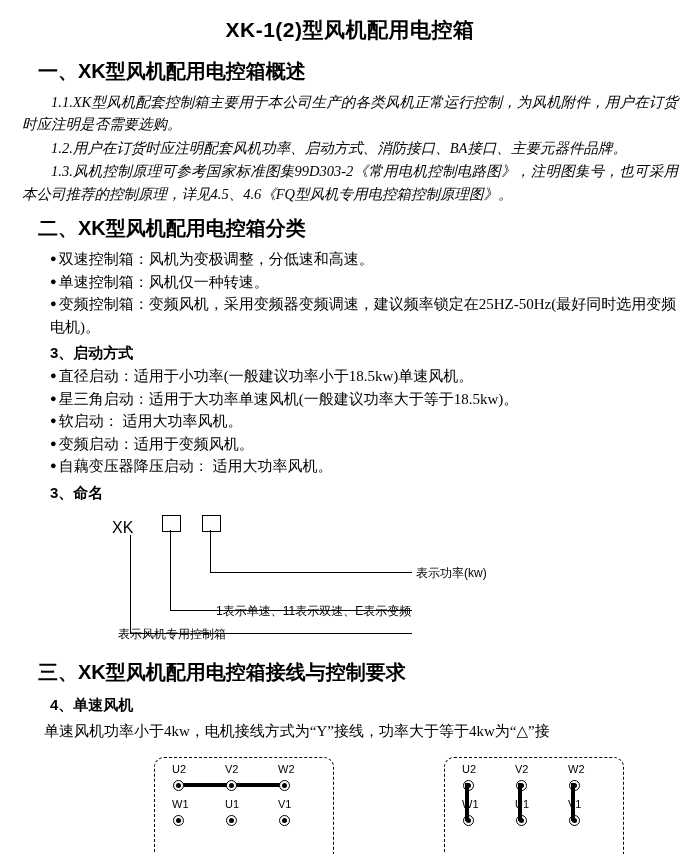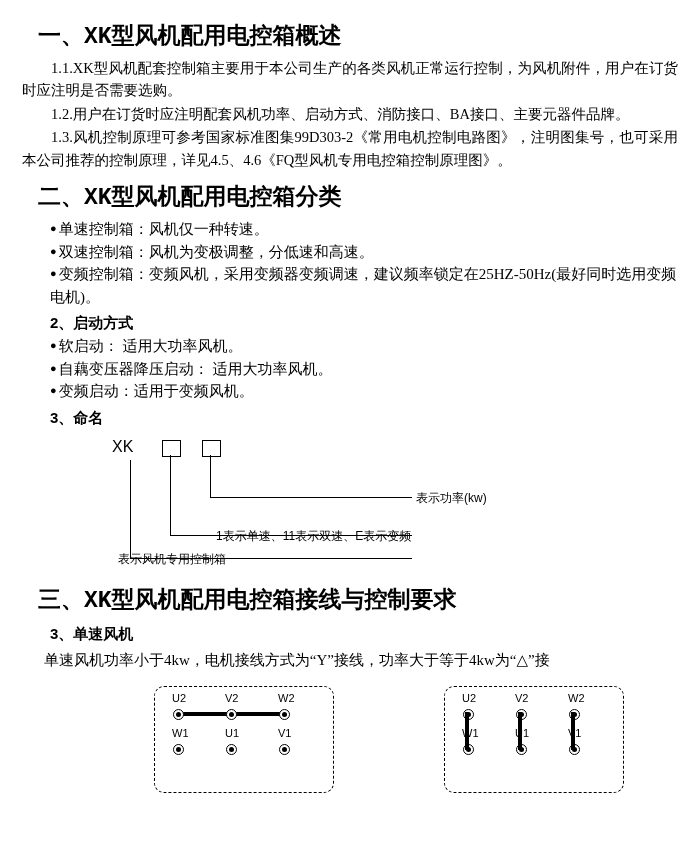--- a/index.html
+++ b/index.html
@@ -24,32 +24,33 @@
   }
   .doc-title {
     text-align: center;
     font-size: 21px;
     font-weight: bold;
     letter-spacing: 0.5px;
     margin: 6px 0 14px 0;
     font-family: "Liberation Sans", "DejaVu Sans", sans-serif;
   }
   .h2 {
-    font-size: 23px;
+    font-size: 20px;
     font-weight: bold;
     margin: 10px 0 6px 0;
     padding-left: 16px;
-    font-family: Liberation Mono, monospace;
+    font-family: Liberation Sans, sans-serif;
   }
   .para {
     font-size: 14.5px;
     line-height: 1.55;
     text-align: justify;
     margin: 0 0 1px 0;
     text-indent: 2em;
+    font-style: italic;
   }
   .sub-head {
     font-size: 15px;
     font-weight: bold;
     margin: 6px 0 2px 0;
     padding-left: 28px;
     font-family: "Liberation Sans", "DejaVu Sans", sans-serif;
   }
   .bullet-line {
     font-size: 15px;
@@ -82,21 +83,21 @@
 
   
   .naming {
     position: relative;
     height: 140px;
     margin-top: 6px;
   }
   .naming .xk-label {
     position: absolute;
     left: 90px;
-    top: 4px;
+    top: 10px;
     font-size: 16px;
     font-family: "Liberation Sans", "DejaVu Sans", sans-serif;
   }
   .naming .box {
     position: absolute;
     width: 17px;
     height: 15px;
     border: 1px solid #000;
   }
   .naming .box1 { left: 140px; top: 6px; }
@@ -171,36 +172,39 @@
     position: absolute;
     width: 4px;
     background: #000;
   }
 </style>
 </head>
 <body>
 
 <div class="page">
 
+  <div class="doc-title">XK-1(2)型风机配用电控箱</div>
 
   <div class="h2">一、XK型风机配用电控箱概述</div>
   <p class="para">1.1.XK型风机配套控制箱主要用于本公司生产的各类风机正常运行控制，为风机附件，用户在订货时应注明是否需要选购。</p>
   <p class="para">1.2.用户在订货时应注明配套风机功率、启动方式、消防接口、BA接口、主要元器件品牌。</p>
   <p class="para">1.3.风机控制原理可参考国家标准图集99D303-2《常用电机控制电路图》，注明图集号，也可采用本公司推荐的控制原理，详见4.5、4.6《FQ型风机专用电控箱控制原理图》。</p>
 
   <div class="h2">二、XK型风机配用电控箱分类</div>
 
+  <p class="bullet-line"><span class="bullet">●</span><span class="cont">双速控制箱：风机为变极调整，分低速和高速。</span></p>
   <p class="bullet-line"><span class="bullet">●</span><span class="cont">单速控制箱：风机仅一种转速。</span></p>
-  <p class="bullet-line"><span class="bullet">●</span><span class="cont">双速控制箱：风机为变极调整，分低速和高速。</span></p>
   <p class="bullet-line"><span class="bullet">●</span><span class="cont">变频控制箱：变频风机，采用变频器变频调速，建议频率锁定在25HZ-50Hz(最好同时选用变频电机)。</span></p>
 
-  <div class="sub-head">2、启动方式</div>
+  <div class="sub-head">3、启动方式</div>
+  <p class="bullet-line"><span class="bullet">●</span><span class="cont">直径启动：适用于小功率(一般建议功率小于18.5kw)单速风机。</span></p>
+  <p class="bullet-line"><span class="bullet">●</span><span class="cont">星三角启动：适用于大功率单速风机(一般建议功率大于等于18.5kw)。</span></p>
   <p class="bullet-line"><span class="bullet">●</span><span class="cont">软启动： 适用大功率风机。</span></p>
+  <p class="bullet-line"><span class="bullet">●</span><span class="cont">变频启动：适用于变频风机。</span></p>
   <p class="bullet-line"><span class="bullet">●</span><span class="cont">自藕变压器降压启动： 适用大功率风机。</span></p>
-  <p class="bullet-line"><span class="bullet">●</span><span class="cont">变频启动：适用于变频风机。</span></p>
 
   <div class="sub-head">3、命名</div>
 
   <div class="naming">
     <div class="xk-label">XK</div>
     <div class="box box1"></div>
     <div class="box box2"></div>
 
     <div class="vline" style="left:188px; top:21px; height:42px;"></div>
     <div class="hline" style="left:188px; top:63px; width:202px;"></div>
@@ -209,21 +213,21 @@
     <div class="vline" style="left:148px; top:21px; height:80px;"></div>
     <div class="hline" style="left:148px; top:101px; width:242px;"></div>
     <div class="note" style="left:194px; top:94px;">1表示单速、11表示双速、E表示变频</div>
 
     <div class="vline" style="left:108px; top:26px; height:98px;"></div>
     <div class="hline" style="left:108px; top:124px; width:282px;"></div>
     <div class="note" style="left:96px; top:117px;">表示风机专用控制箱</div>
   </div>
 
   <div class="h2">三、XK型风机配用电控箱接线与控制要求</div>
-  <div class="sec3-sub">3、单速风机</div>
+  <div class="sec3-sub">4、单速风机</div>
   <p class="body-indent">单速风机功率小于4kw，电机接线方式为“Y”接线，功率大于等于4kw为“△”接</p>
 
   <div class="wiring">
 
     <div class="diagram left">
       <div class="dash-box"></div>
 
       <div class="term-label" style="left:40px; top:10px;">U2</div>
       <div class="term-label" style="left:93px; top:10px;">V2</div>
       <div class="term-label" style="left:146px; top:10px;">W2</div>

